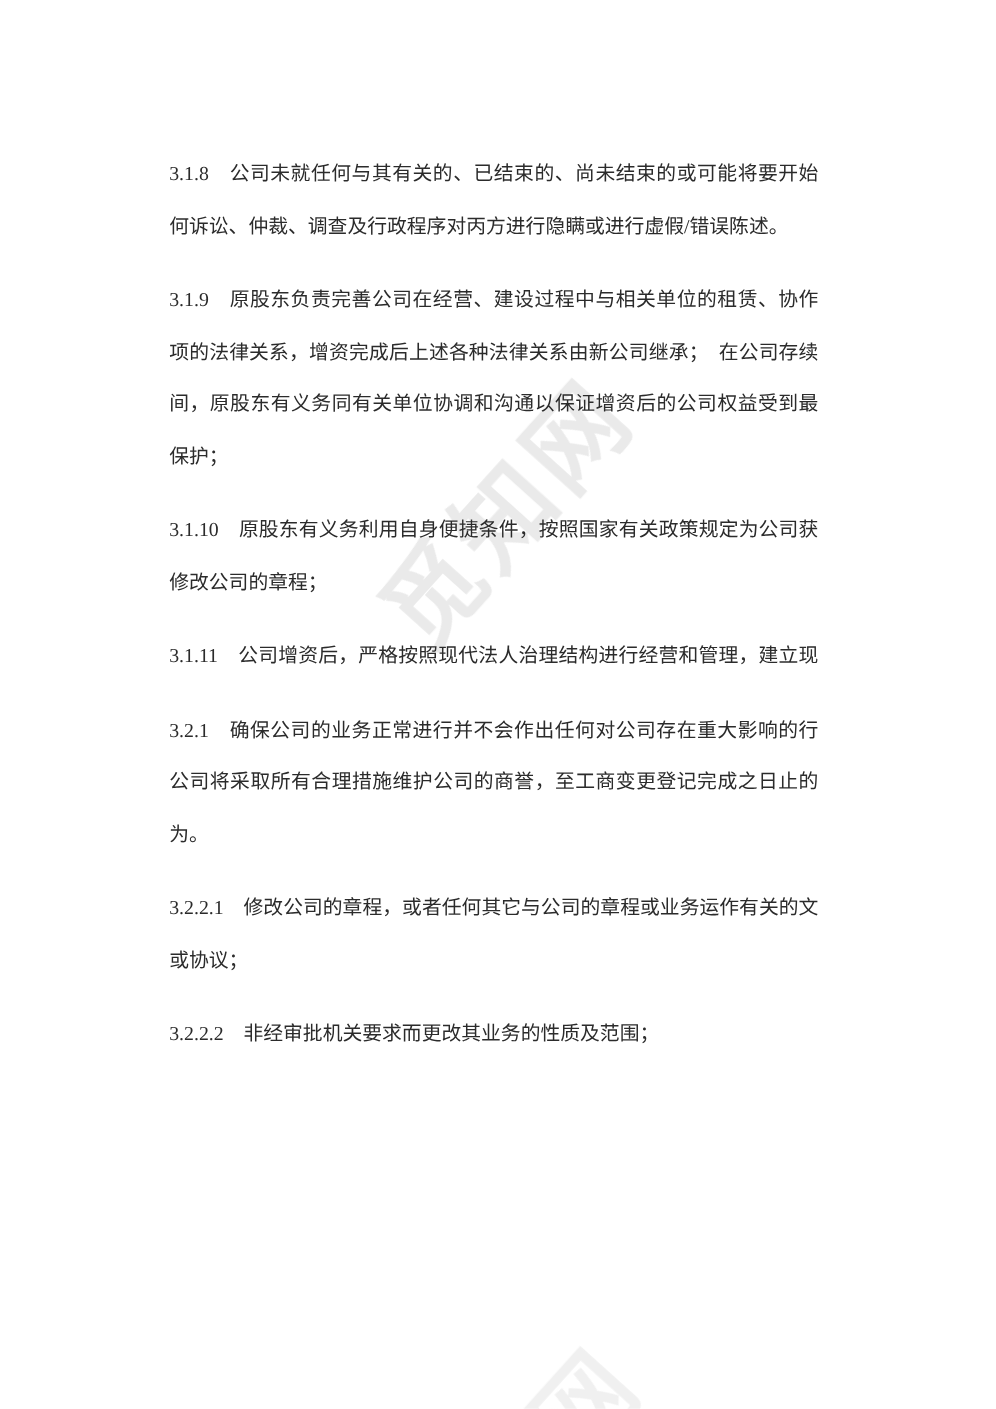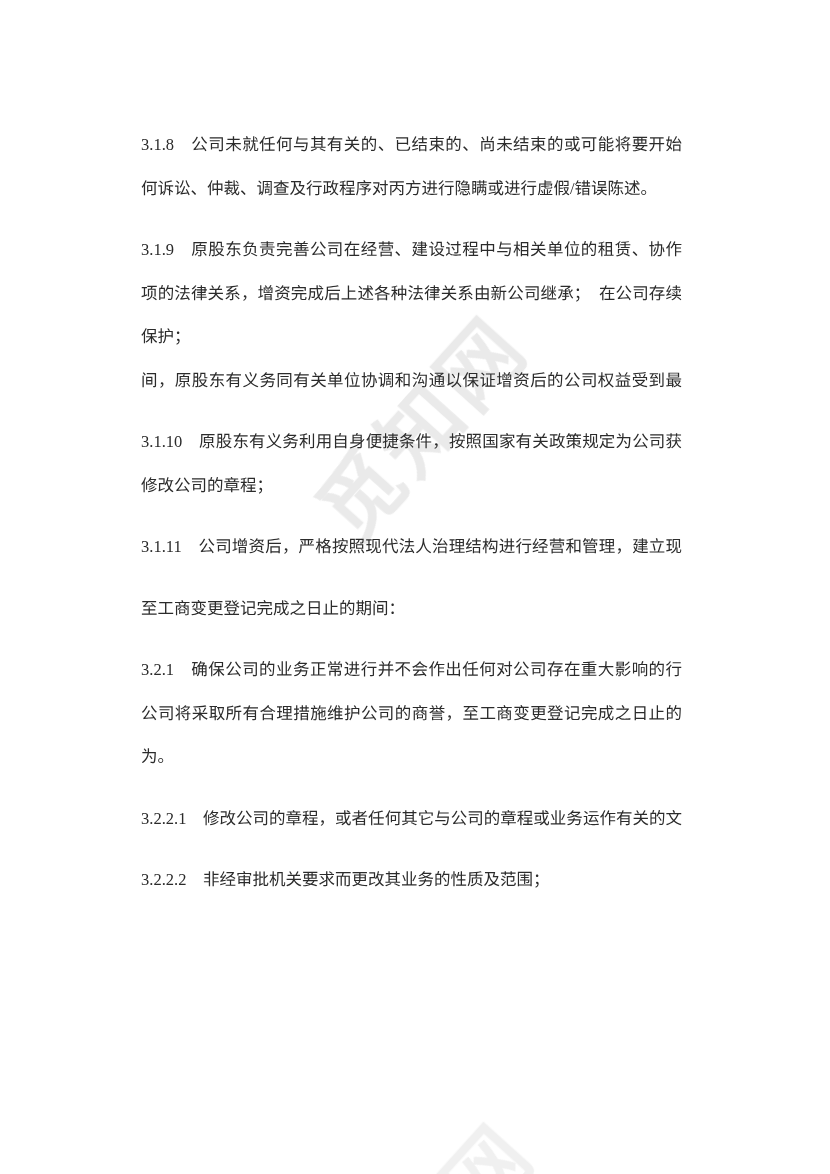--- a/index.html
+++ b/index.html
@@ -80,39 +80,39 @@
   <div class="watermark wm-bottom" style="color: rgb(240, 240, 240);">觅知网</div>
 
   <div class="doc-content" style="color: rgb(43, 43, 43);">
       <div class="paragraph">
         <div class="line">3.1.8　公司未就任何与其有关的、已结束的、尚未结束的或可能将要开始的任</div>
         <div class="line last">何诉讼、仲裁、调查及行政程序对丙方进行隐瞒或进行虚假/错误陈述。</div>
       </div>
       <div class="paragraph">
         <div class="line">3.1.9　原股东负责完善公司在经营、建设过程中与相关单位的租赁、协作等事</div>
         <div class="line">项的法律关系，增资完成后上述各种法律关系由新公司继承；　在公司存续期</div>
+        <div class="line">间，原股东有义务同有关单位协调和沟通以保证增资后的公司权益受到最大化</div>
         <div class="line last">保护；</div>
-        <div class="line">间，原股东有义务同有关单位协调和沟通以保证增资后的公司权益受到最大化</div>
       </div>
       <div class="paragraph">
         <div class="line">3.1.10　原股东有义务利用自身便捷条件，按照国家有关政策规定为公司获取政</div>
         <div class="line last">修改公司的章程；</div>
       </div>
       <div class="paragraph">
         <div class="line">3.1.11　公司增资后，严格按照现代法人治理结构进行经营和管理，建立现代企</div>
       </div>
       <div class="paragraph">
-        <div class="line last">至工商变更登记完成之日止的期间：</div>
       </div>
       <div class="paragraph">
         <div class="line">3.2.1　确保公司的业务正常进行并不会作出任何对公司存在重大影响的行动。</div>
         <div class="line">公司将采取所有合理措施维护公司的商誉，至工商变更登记完成之日止的期间</div>
         <div class="line last">为。</div>
       </div>
       <div class="paragraph">
         <div class="line">3.2.2.1　修改公司的章程，或者任何其它与公司的章程或业务运作有关的文件</div>
+        <div class="line last">或协议；</div>
       </div>
       <div class="paragraph">
         <div class="line last">3.2.2.2　非经审批机关要求而更改其业务的性质及范围；</div>
       </div>
     </div>
 
 </div>
 
 </body></html>

